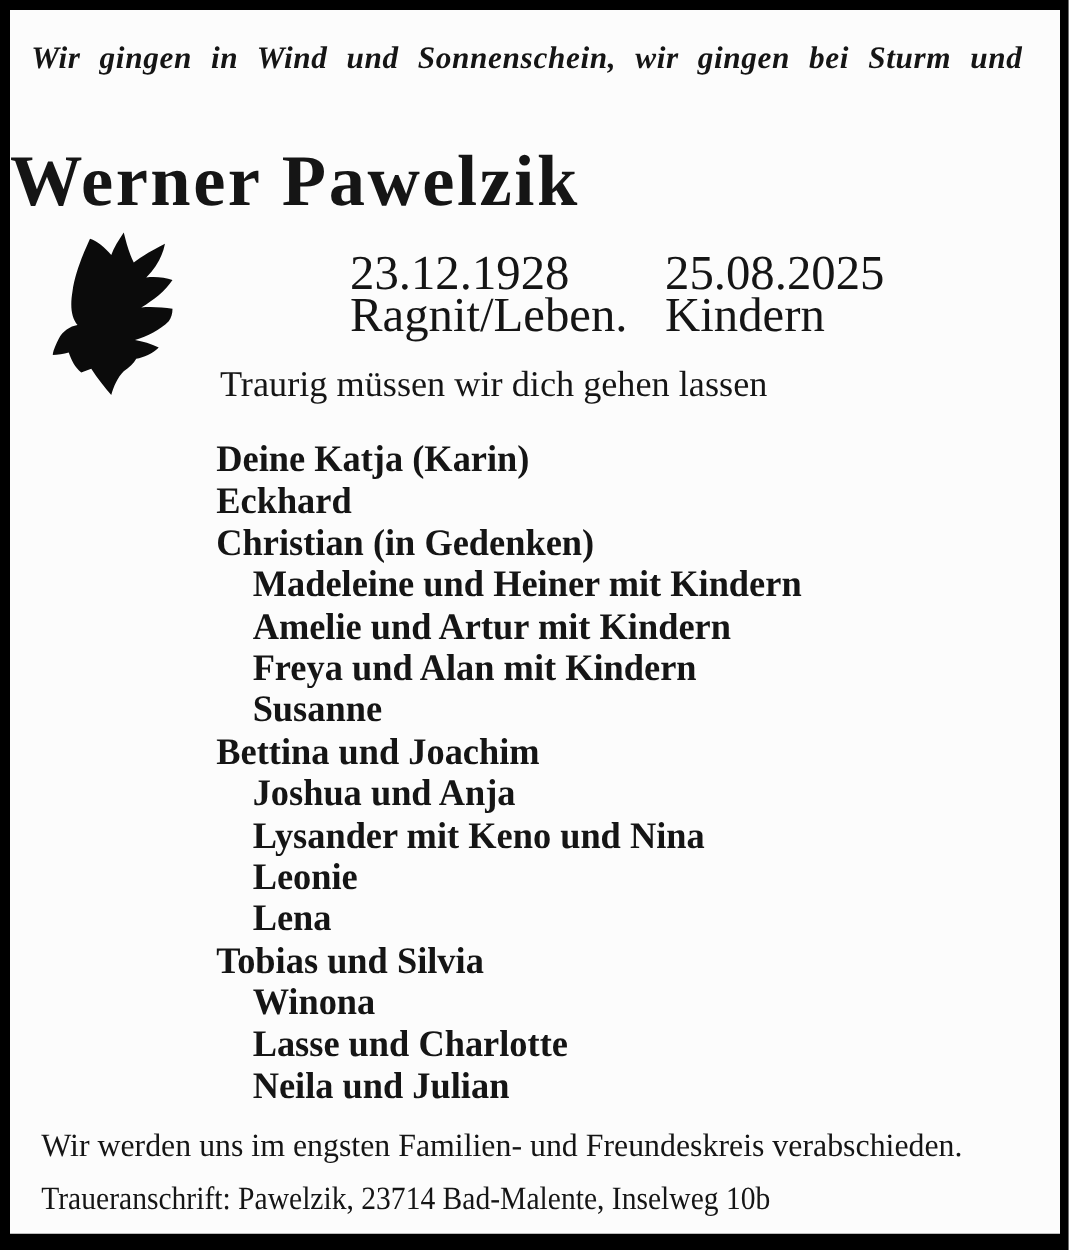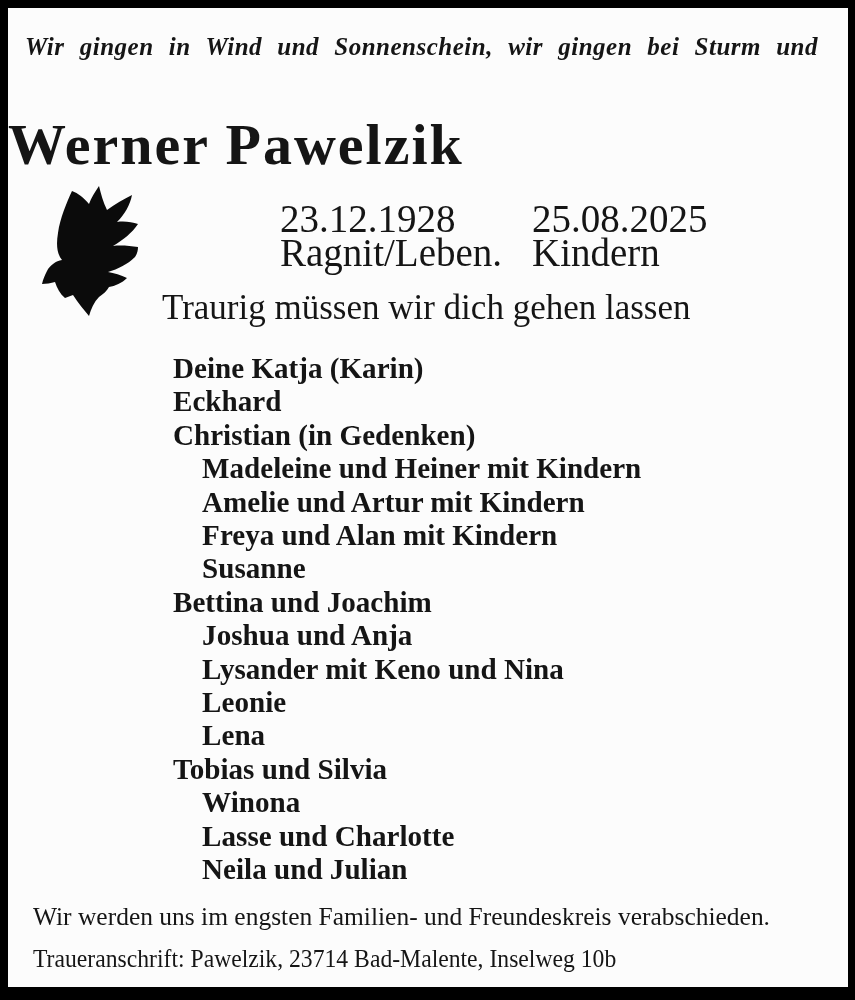--- a/index.html
+++ b/index.html
@@ -54,22 +54,22 @@
   }
   
   .bird {
     position: absolute;
     left: 34px; top: 177px;
     width: 100px; height: 132px;
   }
   
   .subtitle {
     position: absolute;
-    left: 154px; top: 283px;
-    font-size: 35px;
+    left: 168px; top: 283px;
+    font-size: 29px;
     line-height: 34px;
     white-space: nowrap;
   }
   
   .mourners {
     position: absolute;
     left: 165px; top: 343px;
     font-size: 30px;
     font-weight: bold;
     line-height: 33.4px;

